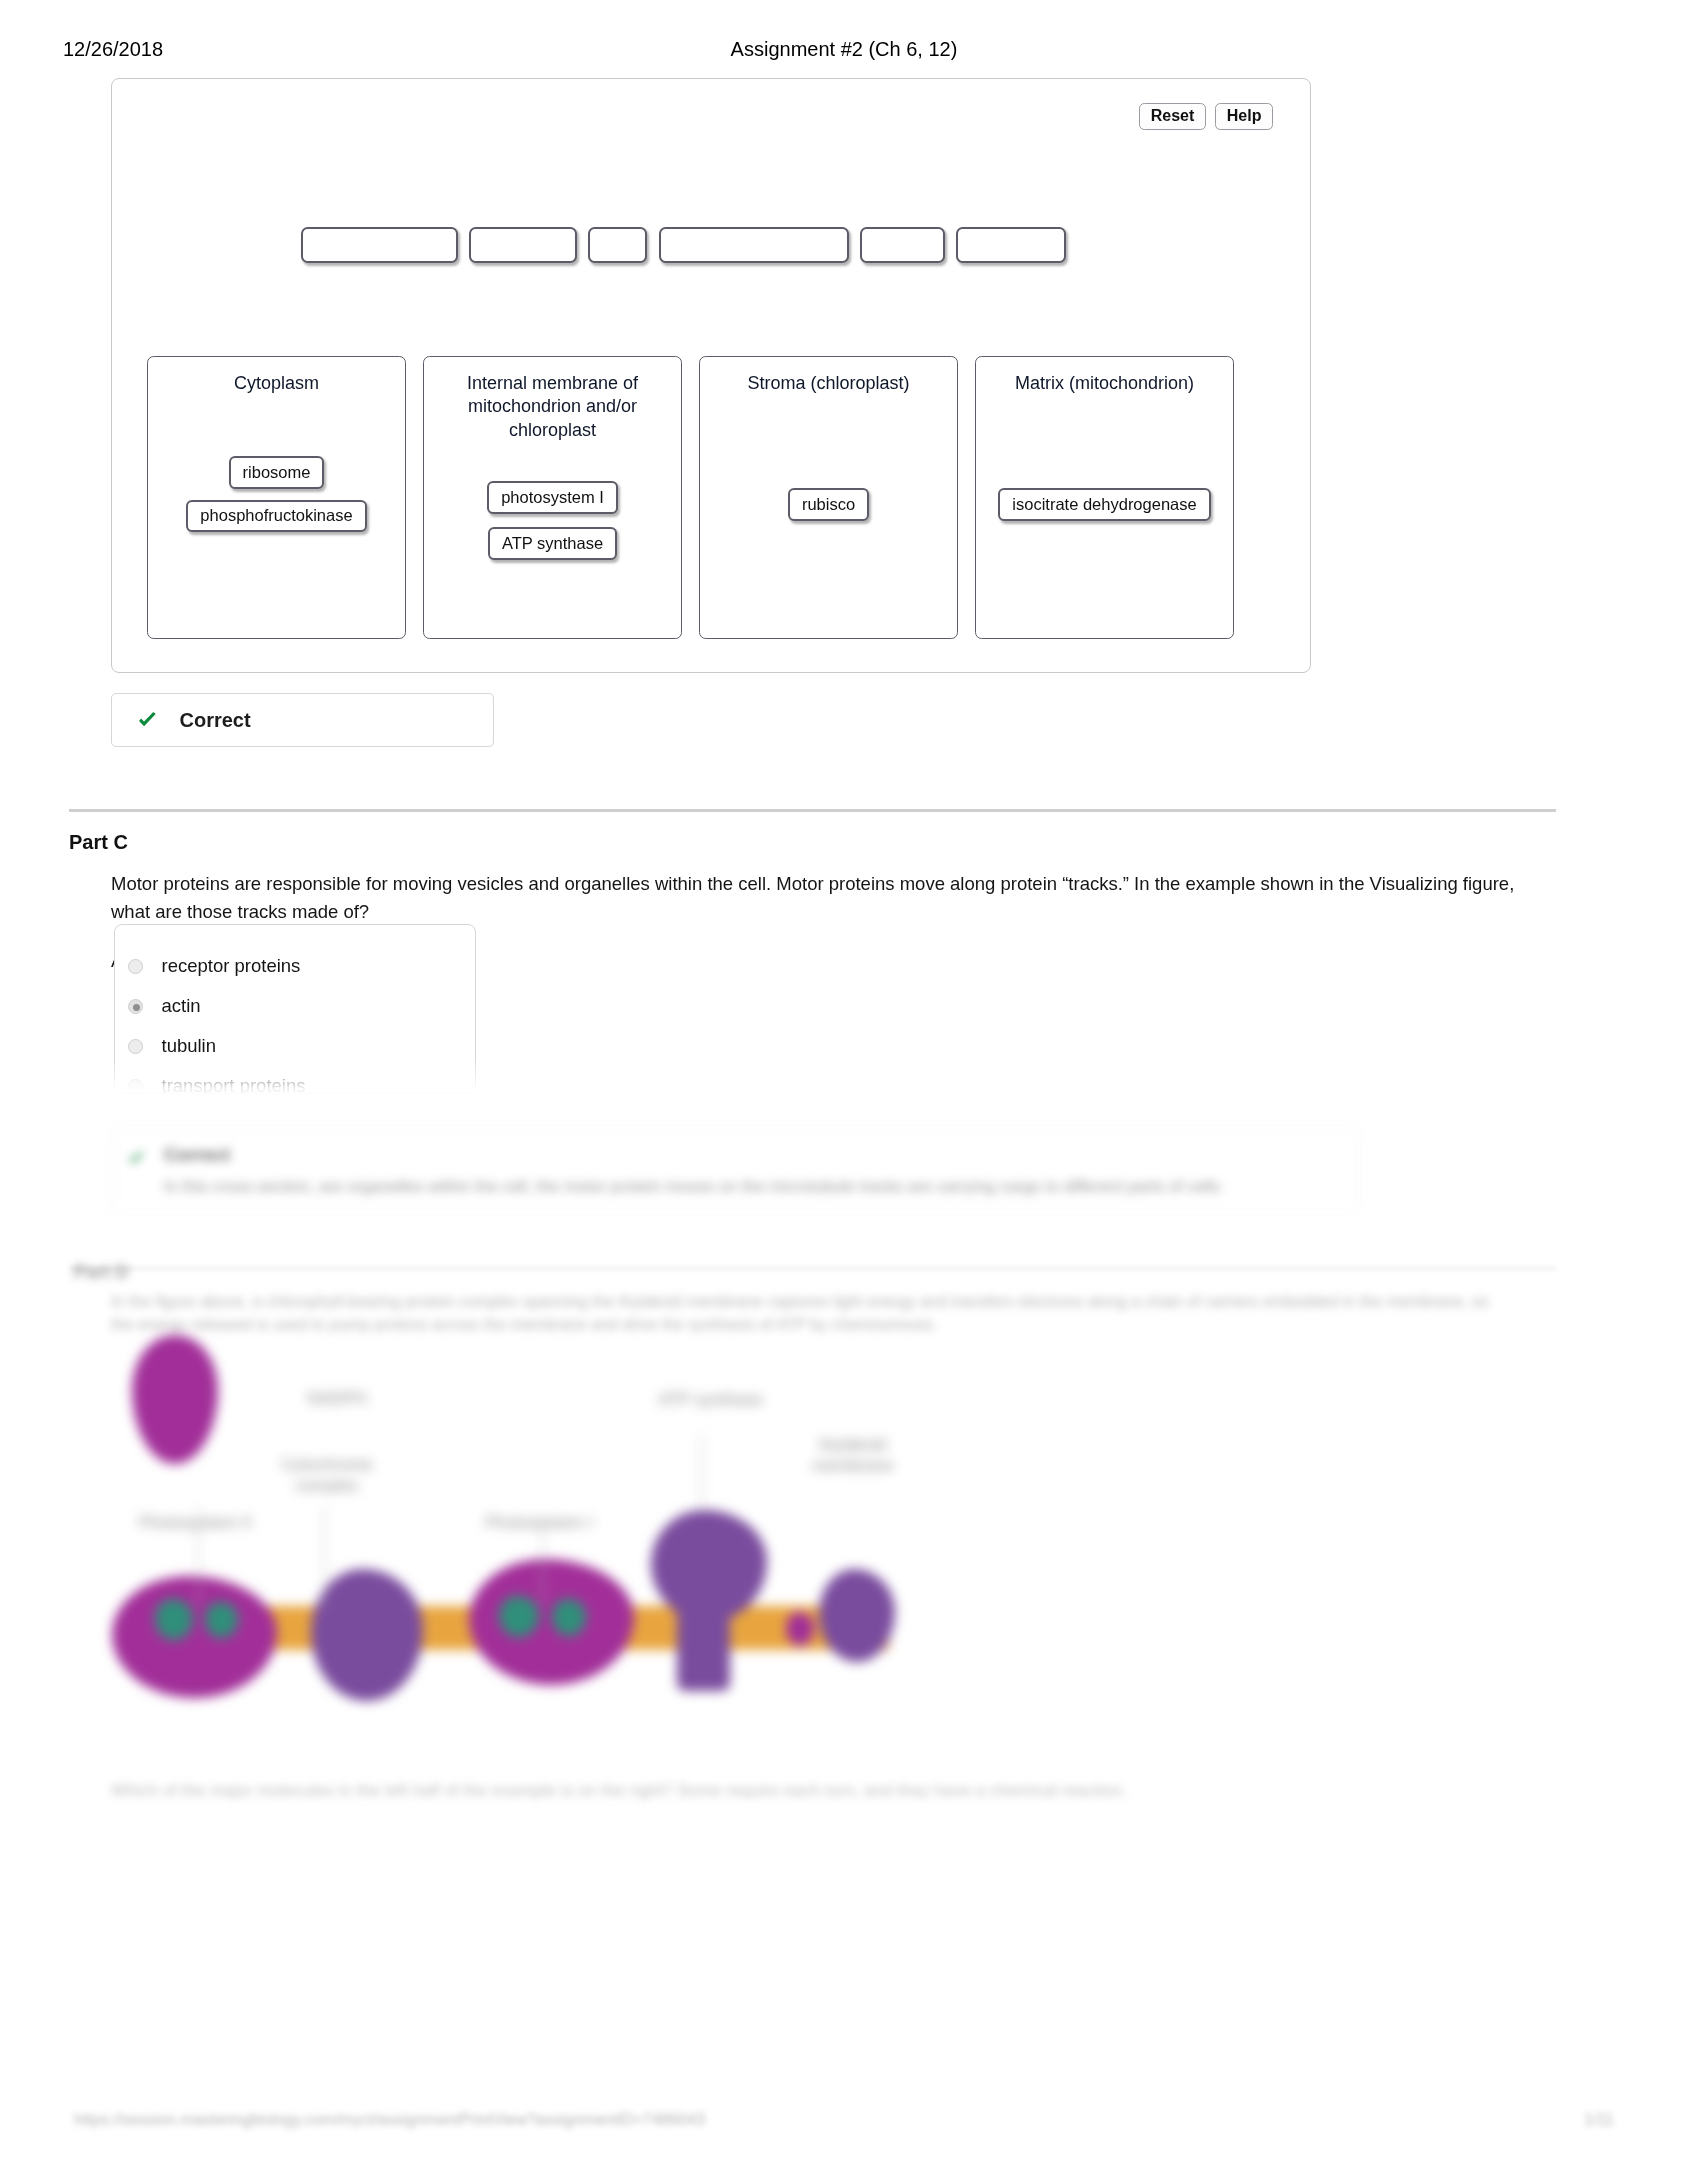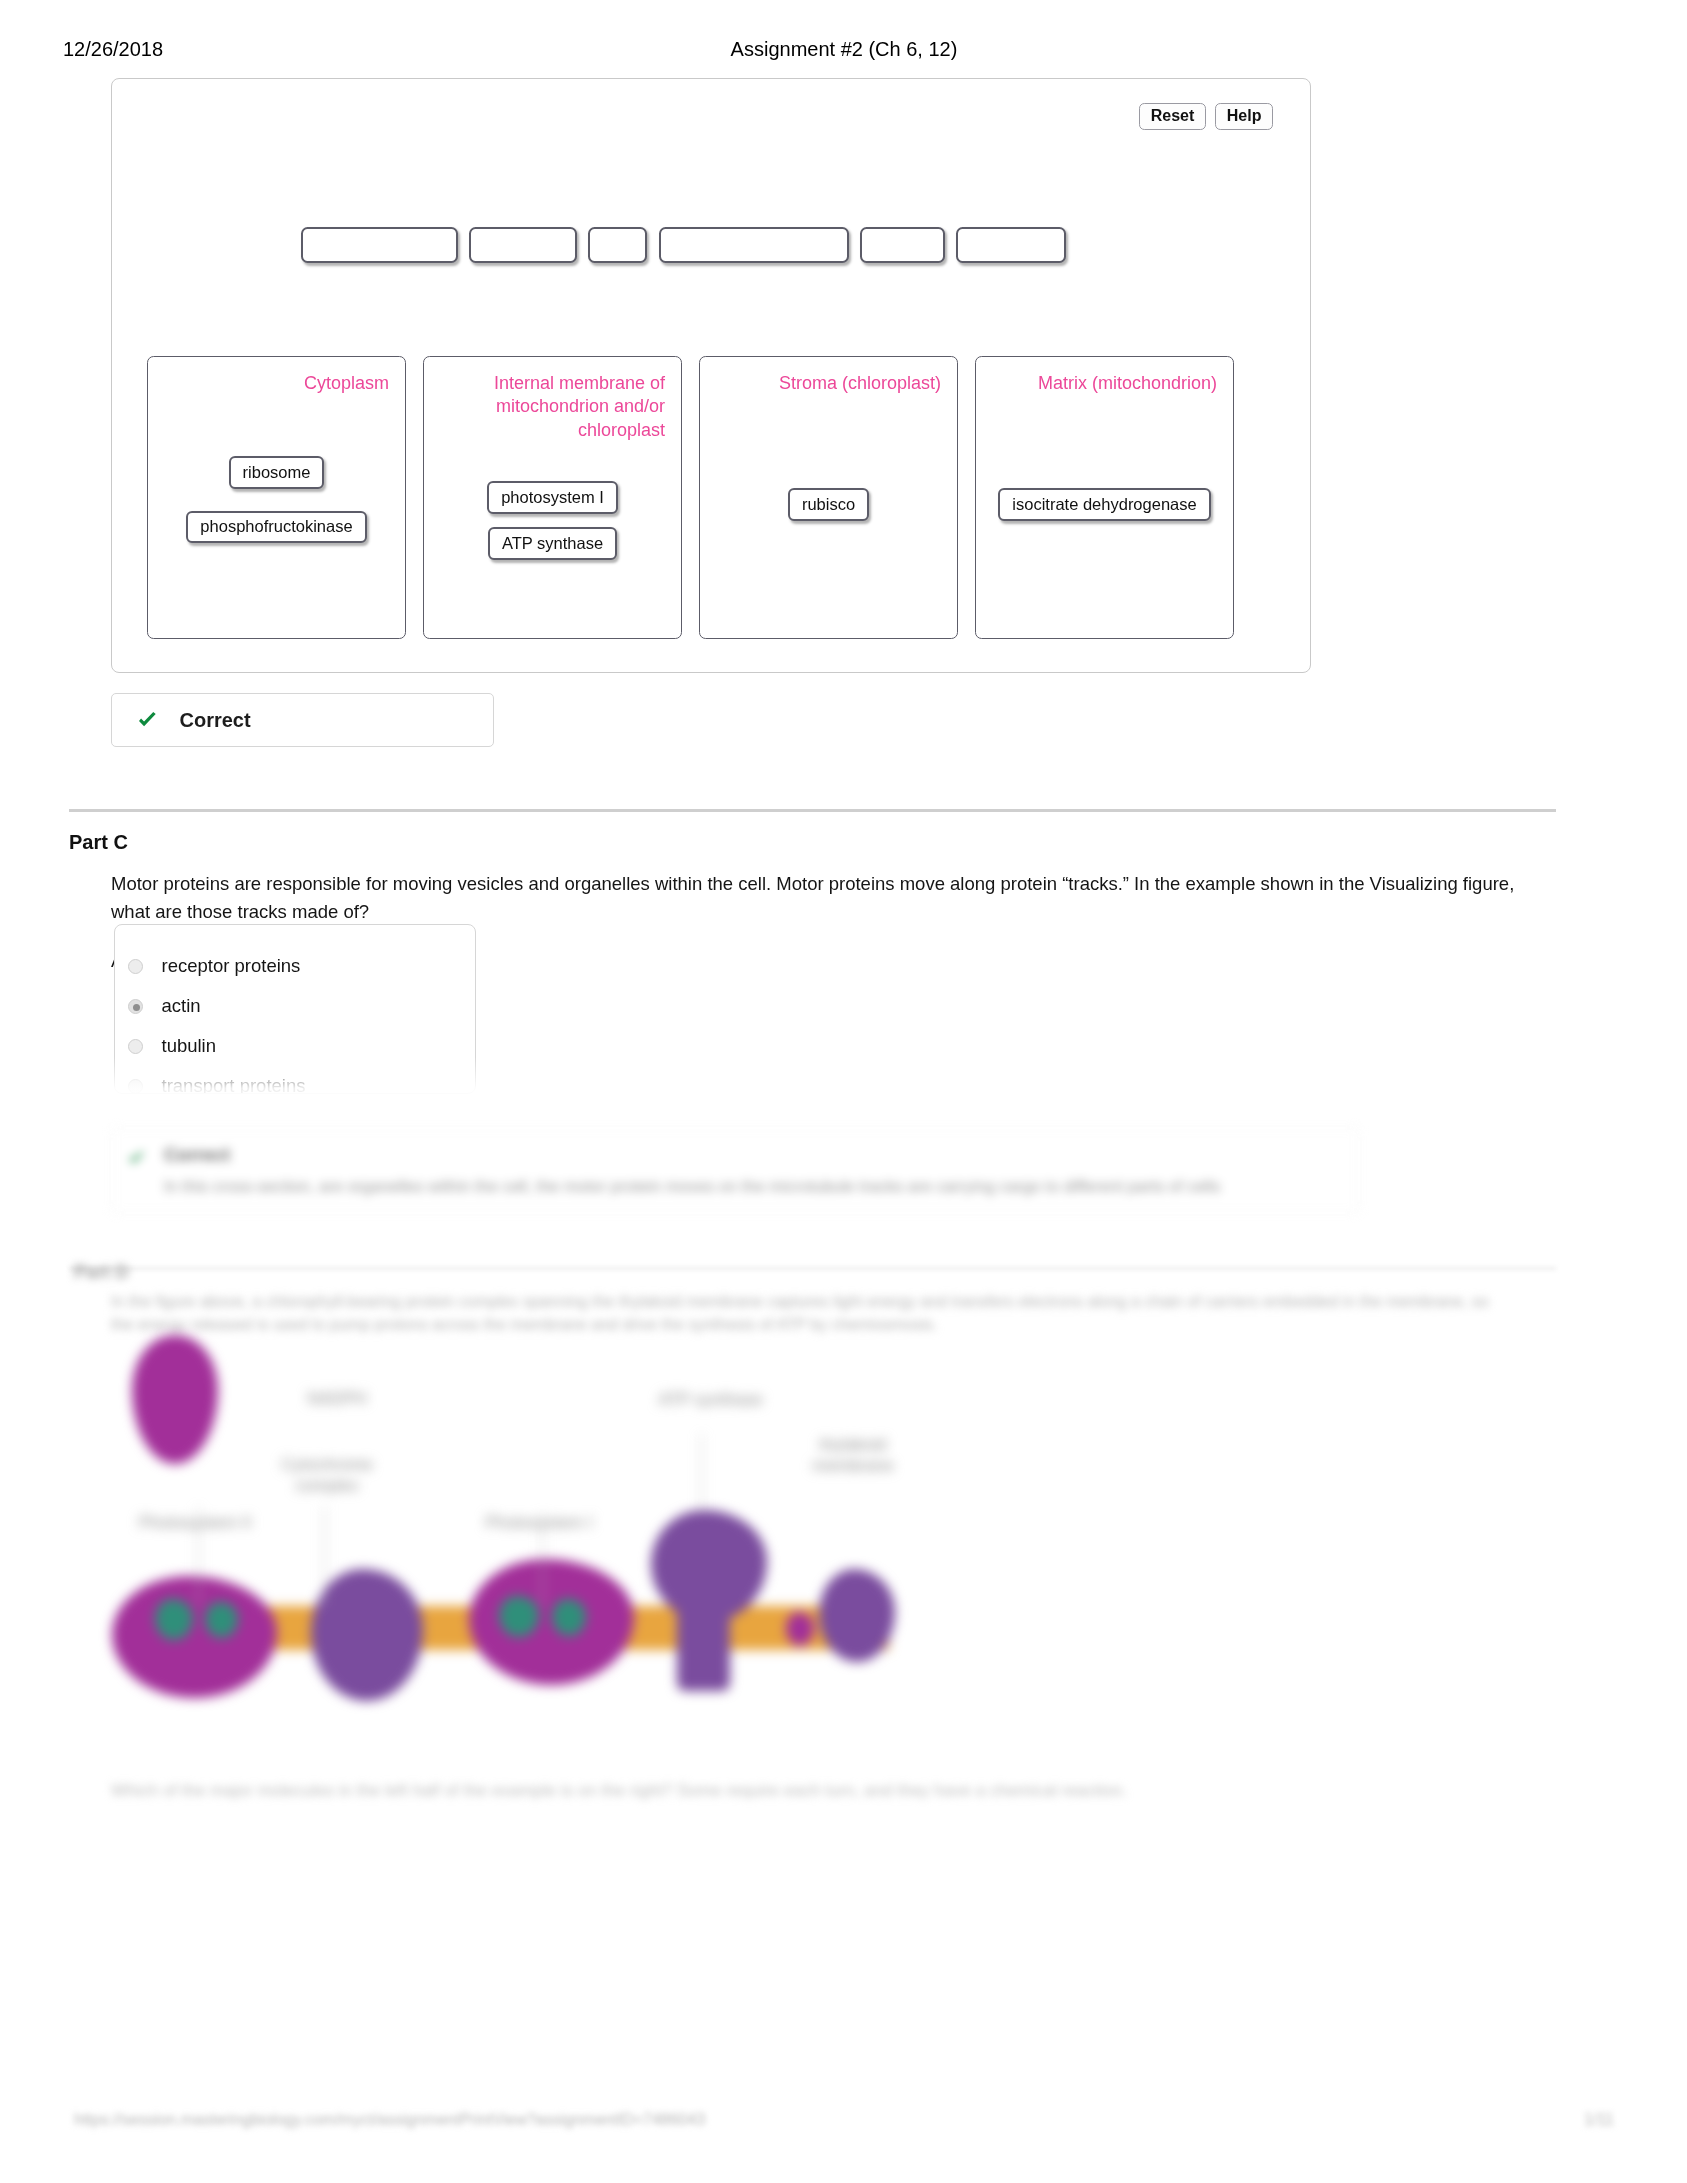--- a/index.html
+++ b/index.html
@@ -97,34 +97,34 @@
   }
   .bin {
     width: 259px;
     height: 283px;
     border: 1.3px solid #5c5c68;
     border-radius: 6.6px;
     background: #fff;
     position: relative;
   }
   .bin-title {
-    text-align: right;
+    text-align: center;
     font-size: 18px;
-    color: #ec4899;
+    color: #0f172a;
     line-height: 1.32;
     padding: 14.5px 16px 0 16px;
   }
   .bin-items {
     position: absolute;
     left: 0; right: 0;
     top: 99px;
     display: flex;
     flex-direction: column;
     align-items: center;
-    gap: 22px;
+    gap: 11px;
   }
   .bin-items.row {
     flex-direction: column;
     justify-content: center;
     gap: 13.2px;
     top: 124px;
   }
   .bin-items.low { top: 131px; }
   .chip {
     display: inline-block;

